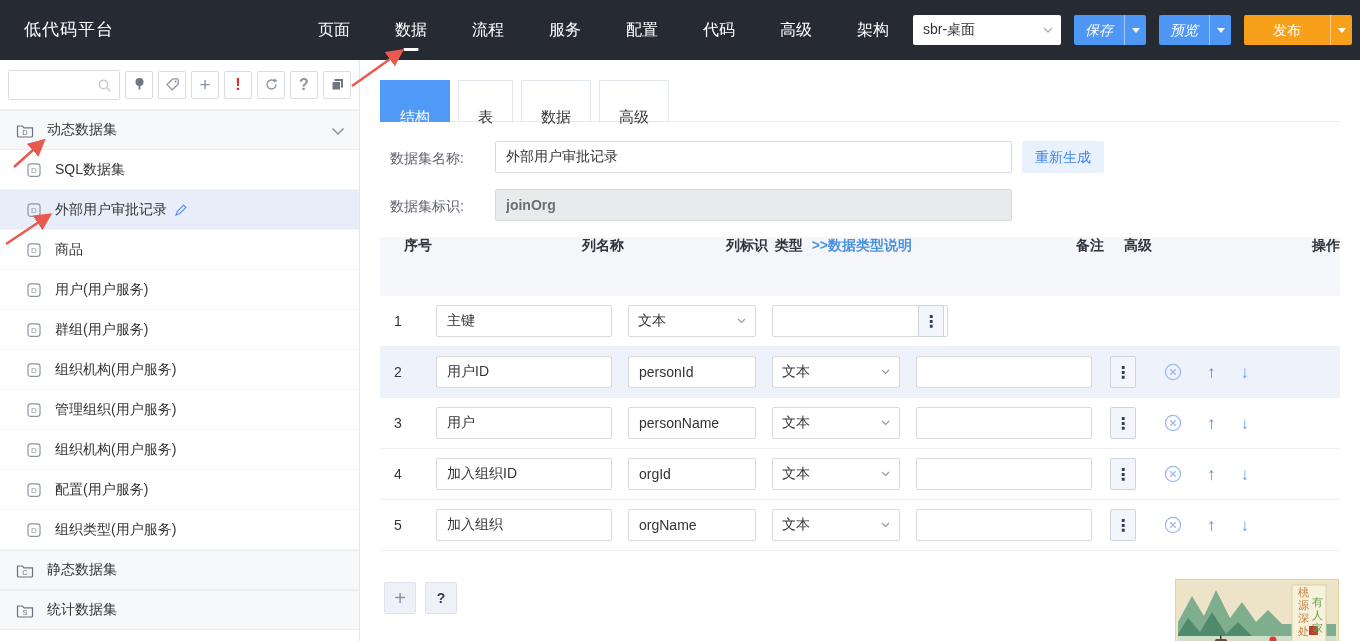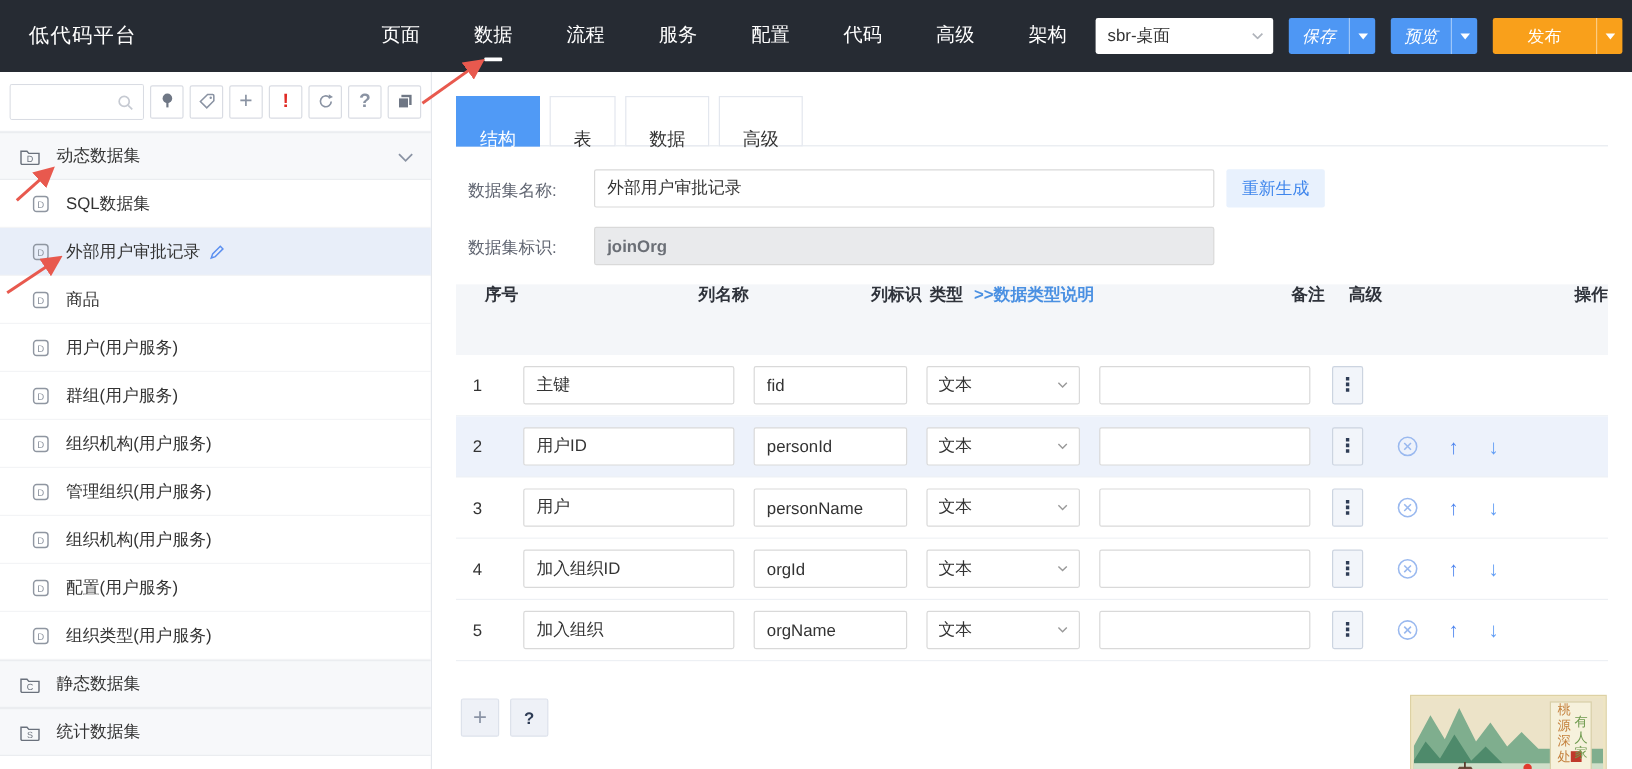--- a/index.html
+++ b/index.html
@@ -329,21 +329,20 @@
       <div class="hlink">说明</div>
     </div>
     <div class="hc c-remark">备注</div>
     <div class="hc c-adv">高级</div>
     <div class="hc c-ops">操作</div>
   </div>
 
   <div class="grid trow">
     <div class="seq">1</div>
     <div><input class="cell-input" value="主键" style=""></div>
-    <div><input class="cell-input narrow" value="fid" style=""></div>
     <div>
         <div class="sel">
       <span class="val">文本</span>
       <svg width="9" height="6" viewBox="0 0 9 6">
             <polyline points="1,1 4.5,4.5 8,1" fill="none" stroke="#999" stroke-width="1.2"></polyline>
           </svg>
     </div>
       </div>
     <div><input class="cell-input" value="" style=""></div>
     <div>

